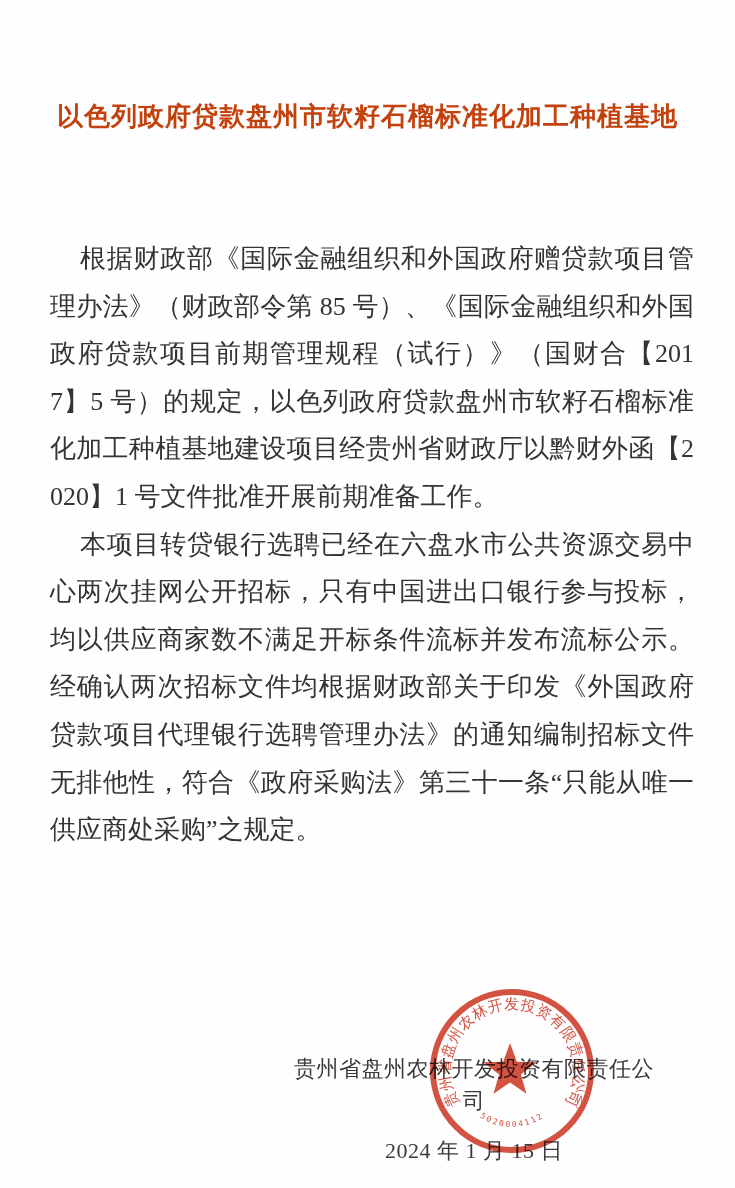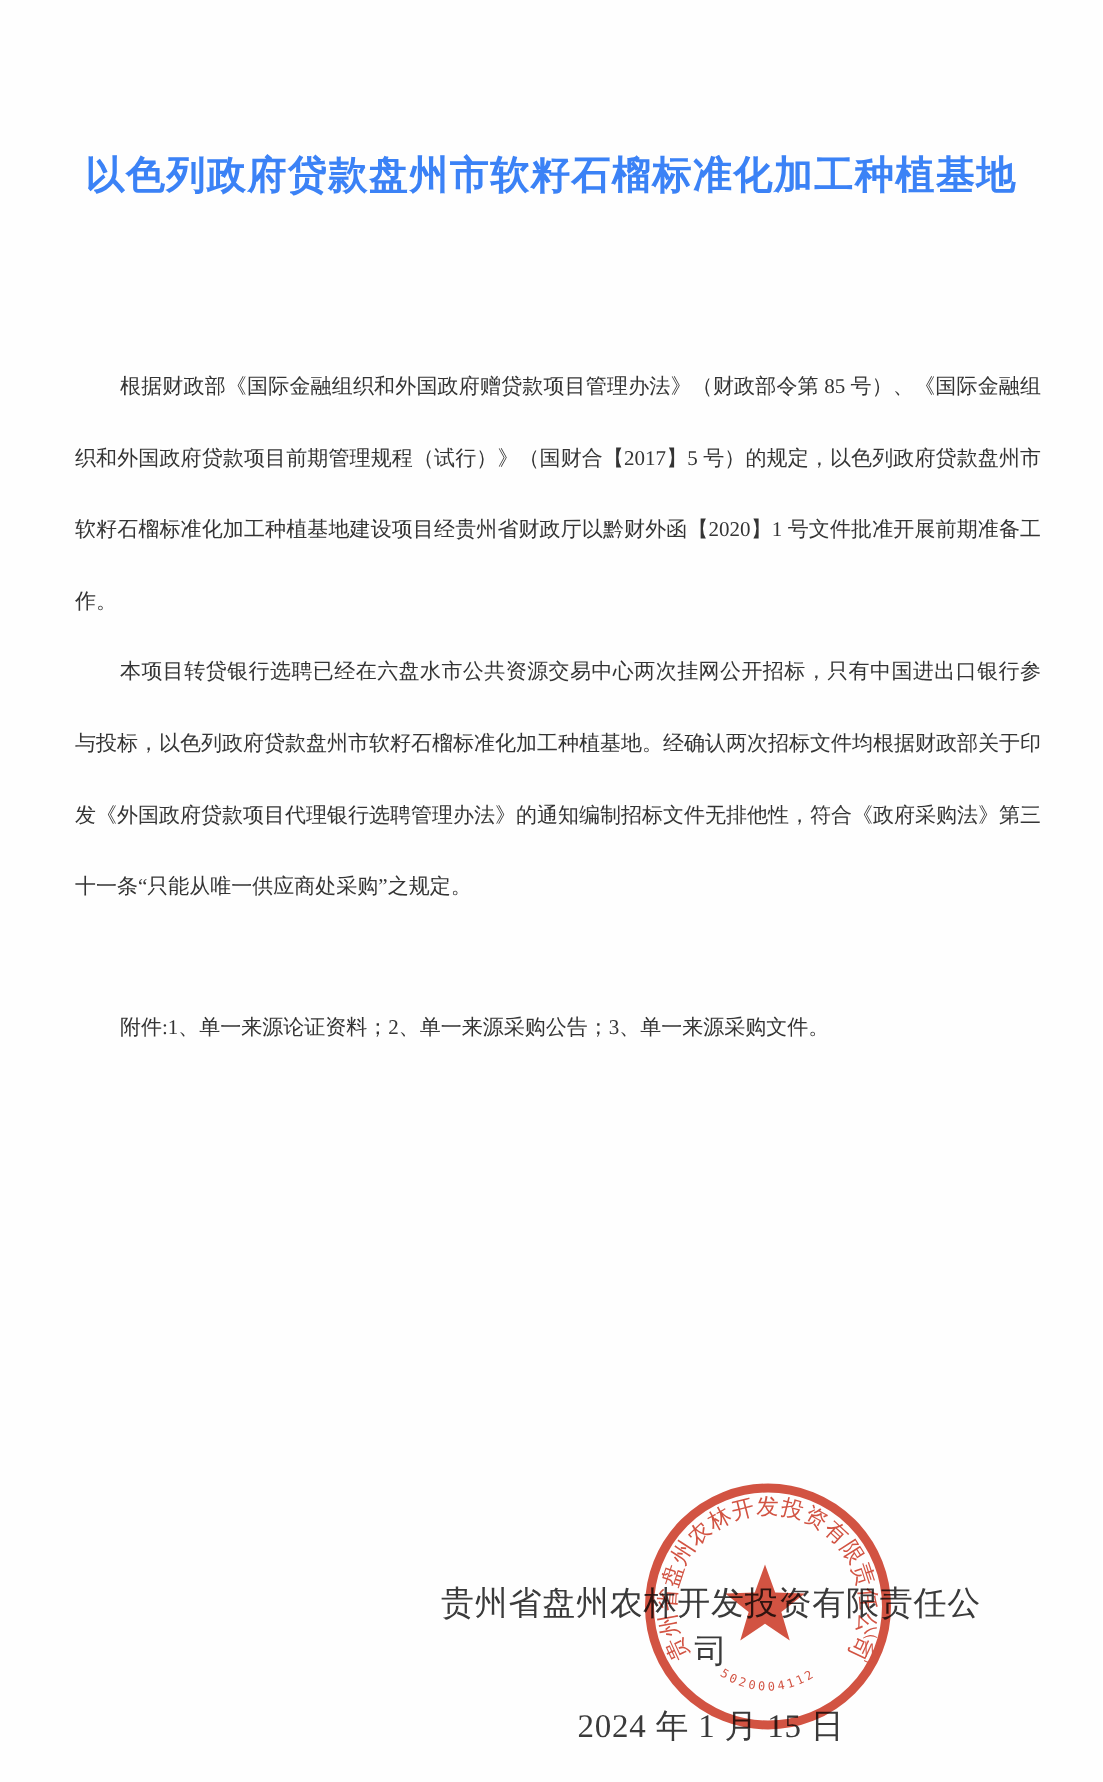--- a/index.html
+++ b/index.html
@@ -12,25 +12,25 @@
     color:#343434;
   }
   .doc-title {
     position:absolute; top:91px; left:0; right:0;
     text-align:center;
     font-family:"Liberation Sans","DejaVu Sans",sans-serif;
     font-weight:700;
     font-size:26px;
     line-height:50px;
     letter-spacing:1px;
-    color:#3b82f6;
+    color:#c2410c;
   }
   .doc-body {
     position:absolute; top:235px; left:50px; width:644px;
-    font-size:14px;
+    font-size:26px;
     line-height:47.6px;
     text-align:justify;
     word-break:break-all;
     color:#343434;
   }
   .doc-body p { margin:0; text-indent:30px; }
   .doc-body p.attachment { margin-top:46px; }
   .signature {
     position:absolute; top:1053px; left:288px; width:372px;
     text-align:center;
@@ -68,22 +68,21 @@
 <body>
 
 <div class="page">
 
   <div class="doc-title">
     <div>以色列政府贷款盘州市软籽石榴标准化加工种植基地</div>
   </div>
 
   <div class="doc-body">
     <p>根据财政部《国际金融组织和外国政府赠贷款项目管理办法》（财政部令第 85 号）、《国际金融组织和外国政府贷款项目前期管理规程（试行）》（国财合【2017】5 号）的规定，以色列政府贷款盘州市软籽石榴标准化加工种植基地建设项目经贵州省财政厅以黔财外函【2020】1 号文件批准开展前期准备工作。</p>
-    <p>本项目转贷银行选聘已经在六盘水市公共资源交易中心两次挂网公开招标，只有中国进出口银行参与投标，以色列政府贷款盘州市软籽石榴标准化加工种植基地。经确认两次招标文件均根据财政部关于印发《外国政府贷款项目代理银行选聘管理办法》的通知编制招标文件无排他性，符合《政府采购法》第三十一条“只能从唯一供应商处采购”之规定。</p>
-    <p class="attachment">附件:1、单一来源论证资料；2、单一来源采购公告；3、单一来源采购文件。</p>
+    <p>本项目转贷银行选聘已经在六盘水市公共资源交易中心两次挂网公开招标，只有中国进出口银行参与投标，均以供应商家数不满足开标条件流标并发布流标公示。经确认两次招标文件均根据财政部关于印发《外国政府贷款项目代理银行选聘管理办法》的通知编制招标文件无排他性，符合《政府采购法》第三十一条“只能从唯一供应商处采购”之规定。</p>
   </div>
 
   <div class="signature">
     <div class="company">贵州省盘州农林开发投资有限责任公司</div>
     <div class="date">2024 年 1 月 15 日</div>
   </div>
 
   <svg class="seal" width="170" height="170" viewBox="0 0 170 170">
     <circle cx="85" cy="85" r="79" fill="none" stroke="currentColor" stroke-width="6"></circle>
     <polygon fill="currentColor" points="83,57 89.8,75.7 109.6,76.3 93.9,88.6 99.5,107.7 83,96.5 66.5,107.7 72.1,88.6 56.4,76.3 76.2,75.7"></polygon>

